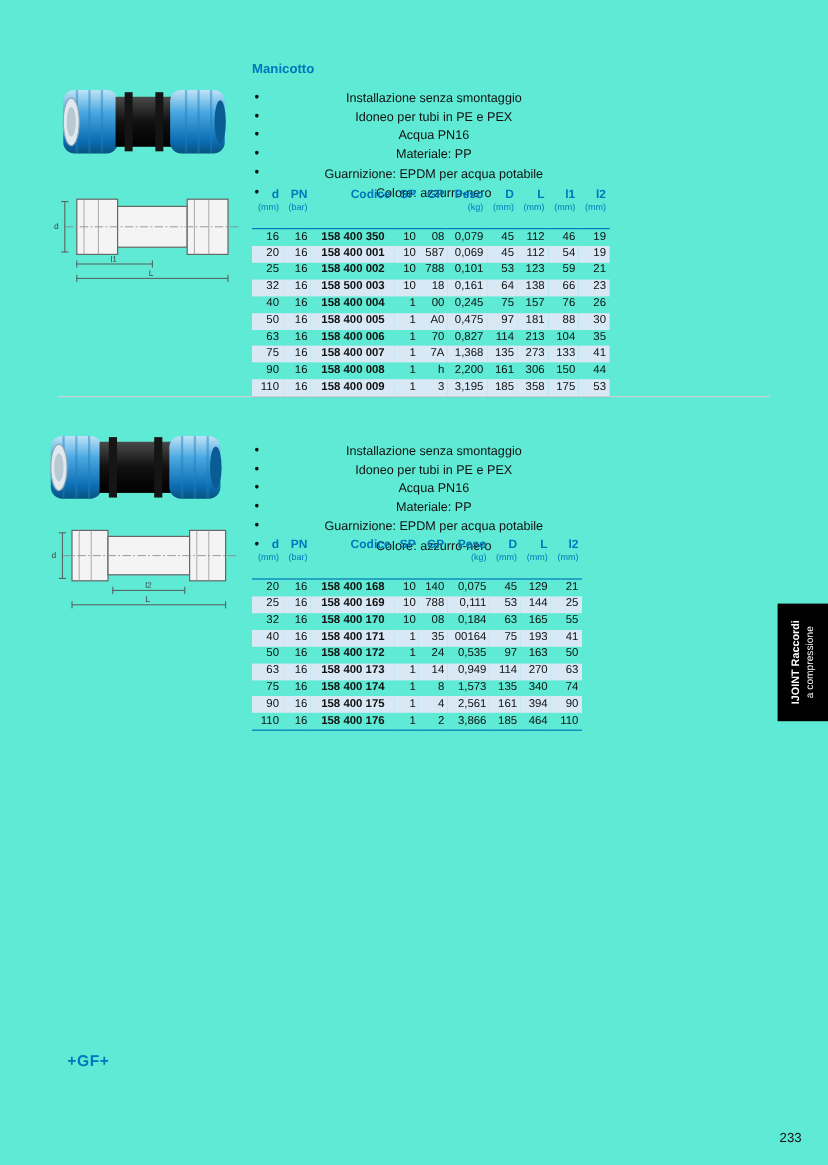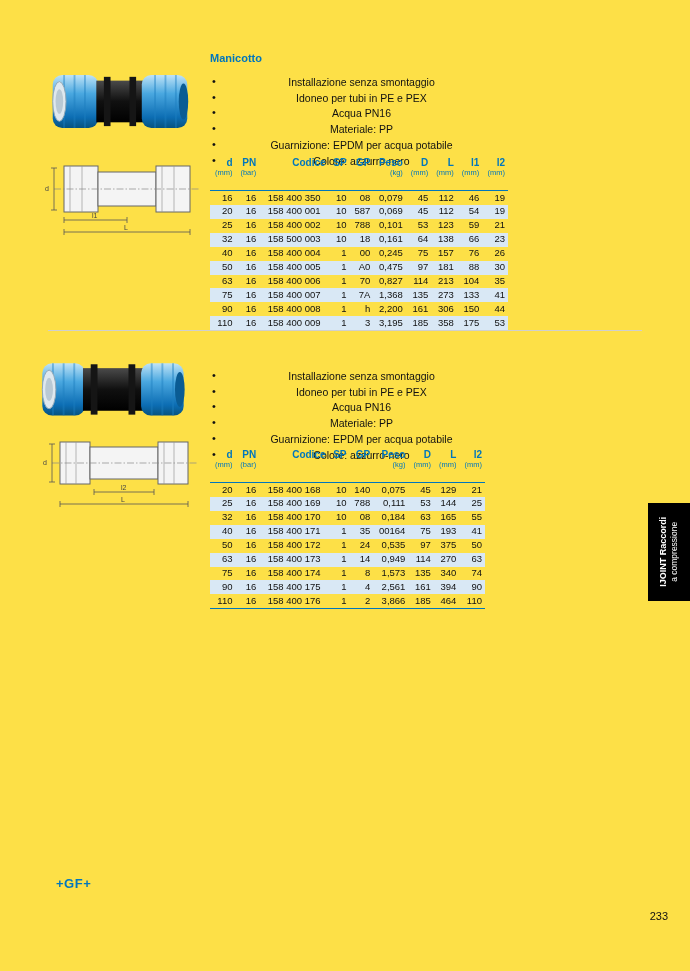--- a/index.html
+++ b/index.html
@@ -1,20 +1,20 @@
 <!DOCTYPE html>
 <html><head>
 <meta charset="utf-8">
 <style>
   * { box-sizing: border-box; }
   html,body { margin:0; padding:0; background:#e9e9e9; }
   body { font-family:"Liberation Sans", sans-serif; }
   .page {
     position:relative; width:690px; height:971px; margin:0 auto;
-    background:#fde047; overflow:hidden;
+    background:#5eead4; overflow:hidden;
   }
   .section-title {
     position:absolute; margin:0; color:#0076bc; font-size:11px;
     font-weight:bold; line-height:1.2;
   }
   ul.features {
     position:absolute; list-style:none; margin:0; padding:0;
     font-size:10.5px; color:#111; line-height:1.26;
   }
   ul.features li { position:relative; padding-left:13px; margin-bottom:2.5px;text-align:center; }
@@ -30,38 +30,38 @@
   table.spec th {
     color:#0076bc; font-weight:bold; text-align:right;
     padding:1px 3px 0 3px; font-size:10px; white-space:nowrap;
   }
   table.spec tr.units th {
     font-size:7.5px; font-weight:normal; padding:0 3px 13px 3px;
   }
   table.spec td {
     text-align:right; padding:1.5px 3px; white-space:nowrap; line-height:1.15;
   }
-  table.spec td.code { font-weight:normal; padding-right:8px; }
+  table.spec td.code { font-weight:bold; padding-right:8px; }
   table.spec tbody tr:nth-child(even) { background:#d9e8f5; }
   .divider { position:absolute; height:1px; background:#cfcfcf; }
   .side-tab {
     position:absolute; right:0; top:503px; width:42px; height:98px;
     background:#000; color:#fff; display:flex; align-items:center; justify-content:center;
   }
   .side-tab-inner {
     transform:rotate(-90deg); white-space:nowrap; text-align:center; line-height:1.35;
   }
   .side-tab-line1 { font-weight:bold; font-size:9px; display:block; }
   .side-tab-line2 { font-weight:normal; font-size:8.5px; display:block; }
   .brand {
     position:absolute; left:56px; top:876px; color:#0076bc;
     font-weight:bold; font-size:13px; letter-spacing:0.5px;
   }
   .page-number {
-    position:absolute; right:22px; top:910px; color:#111; font-size:11px;
+    position:absolute; right:22px; top:943px; color:#111; font-size:11px;
   }
   svg text { font-family:"Liberation Sans", sans-serif; font-size:7px; fill:#444; }
 </style>
 </head>
 <body>
 
 <div class="page">
 
   <div class="photo" style="left:46px; top:56px; width:148px; height:90px;">
     <svg viewBox="0 0 150 95" width="148" height="90">
@@ -412,21 +412,21 @@
           <td>41</td>
         </tr>
         <tr>
           <td>50</td>
           <td>16</td>
           <td class="code">158 400 172</td>
           <td>1</td>
           <td>24</td>
           <td>0,535</td>
           <td>97</td>
-          <td>375</td>
+          <td>163</td>
           <td>50</td>
         </tr>
         <tr>
           <td>63</td>
           <td>16</td>
           <td class="code">158 400 173</td>
           <td>1</td>
           <td>14</td>
           <td>0,949</td>
           <td>114</td>

